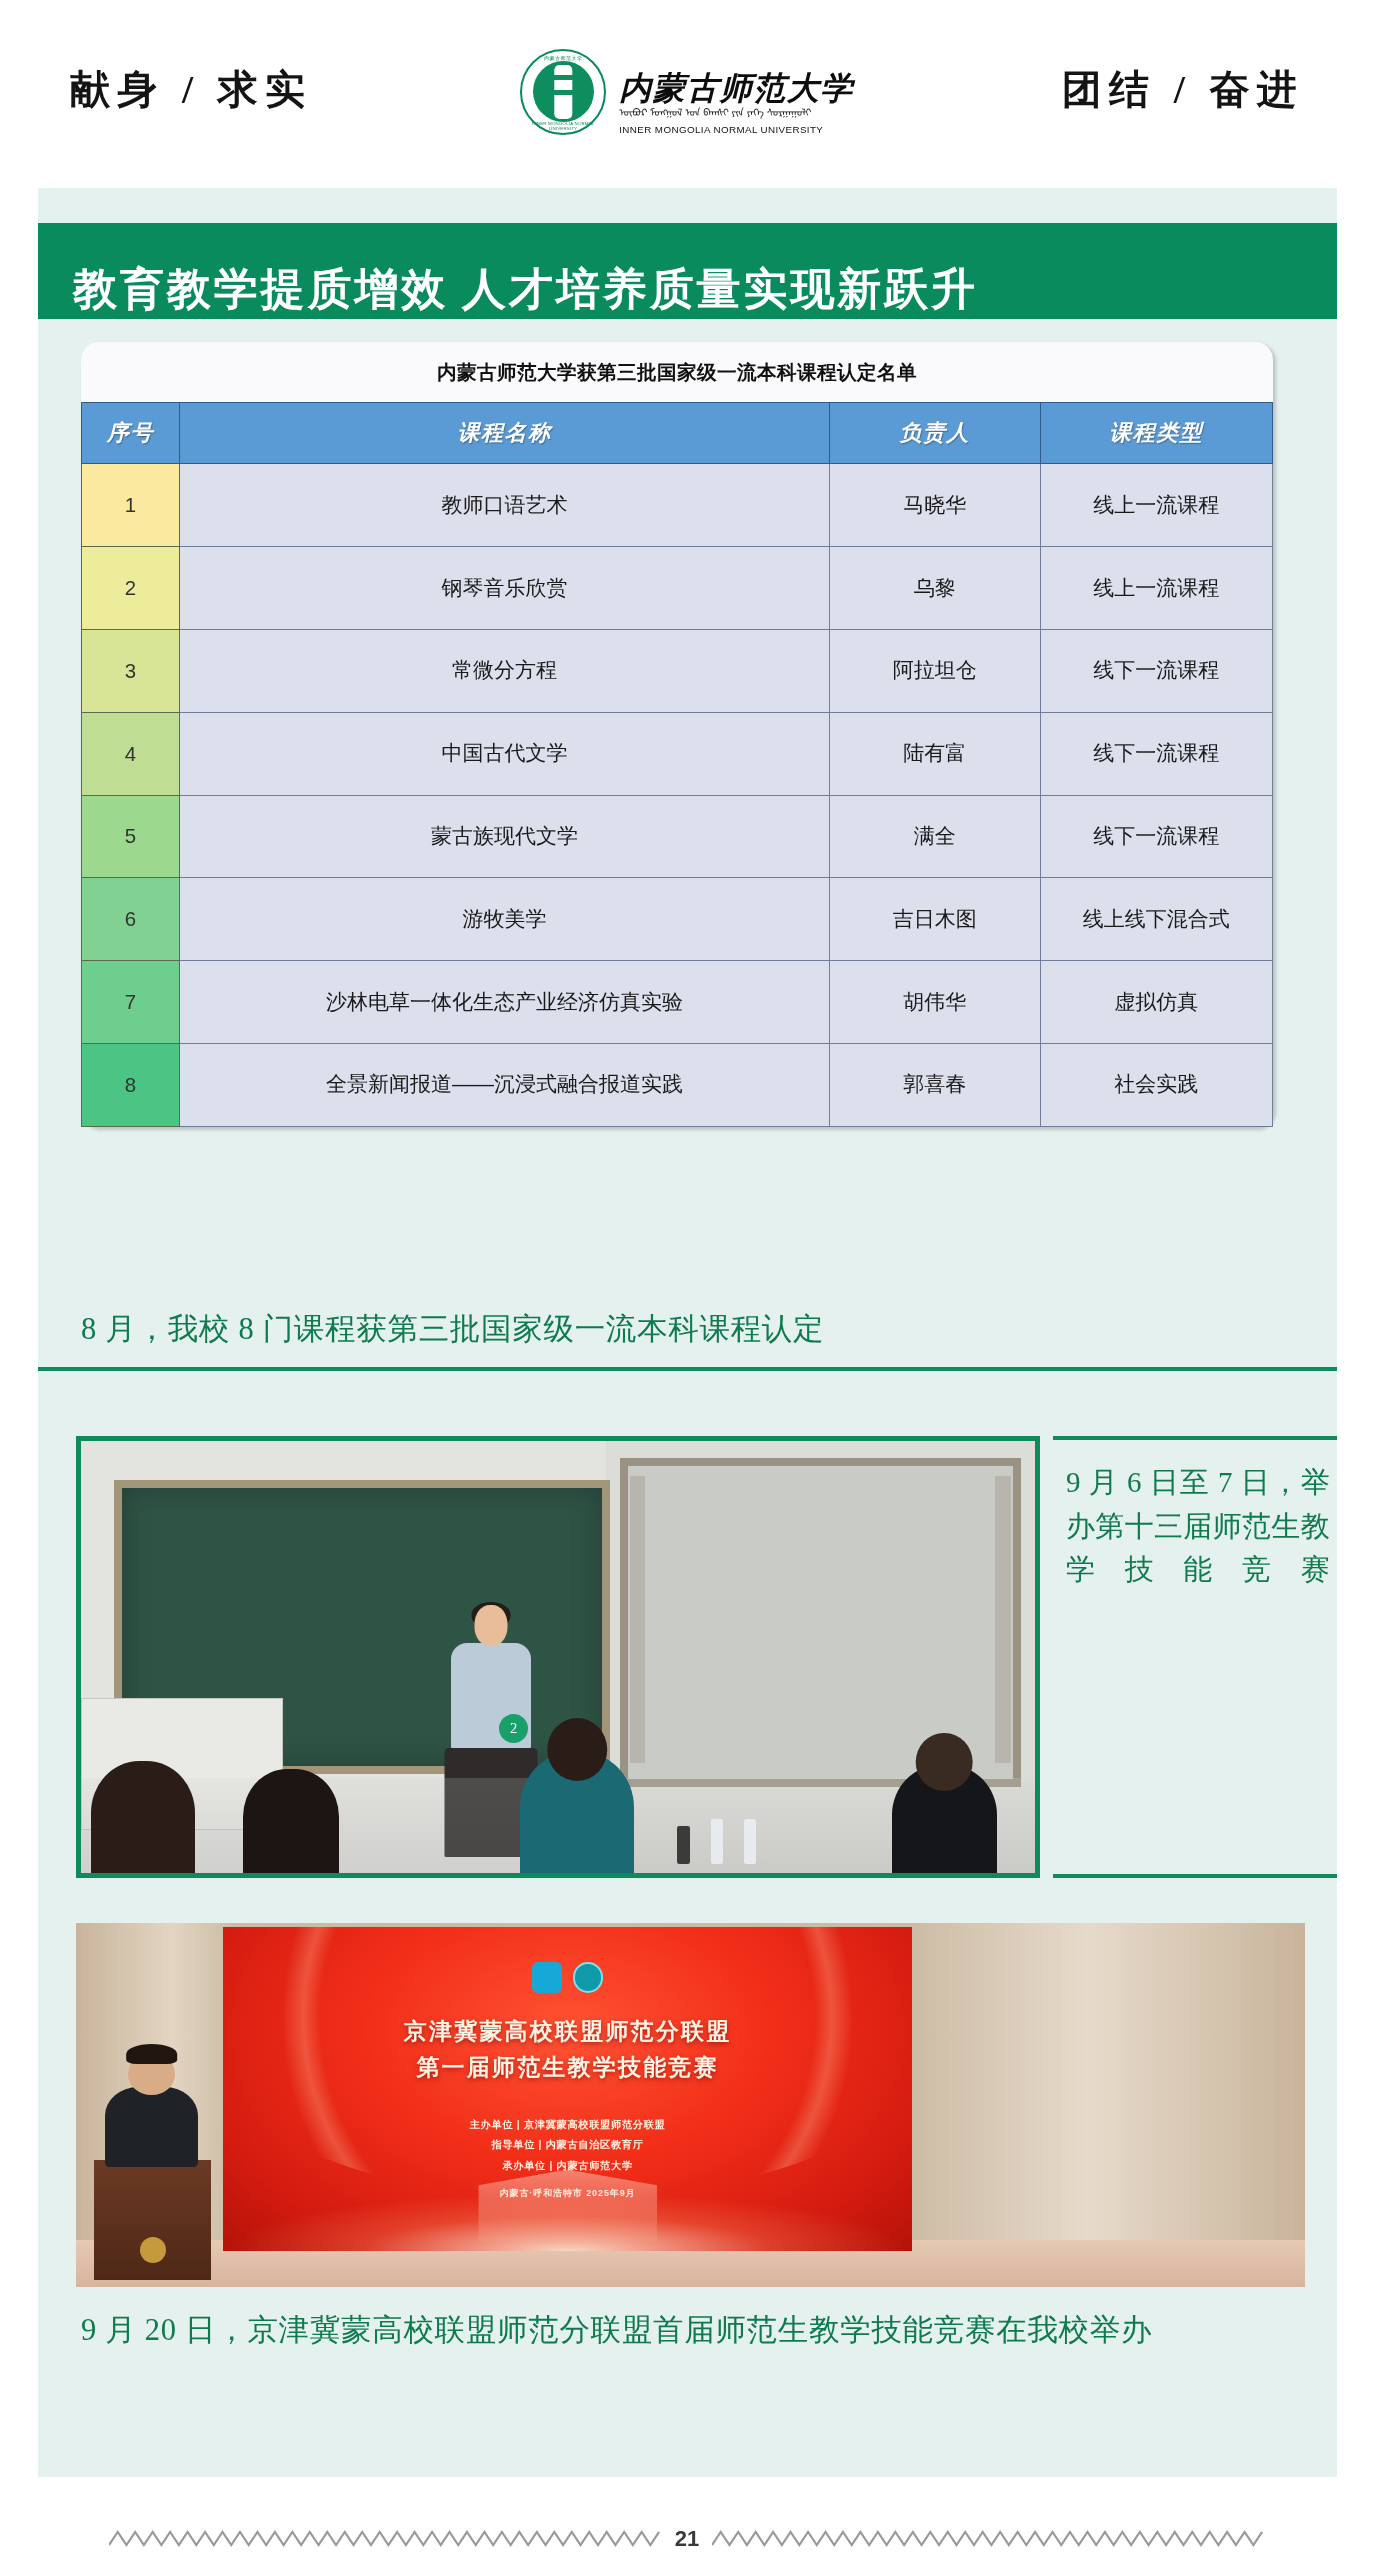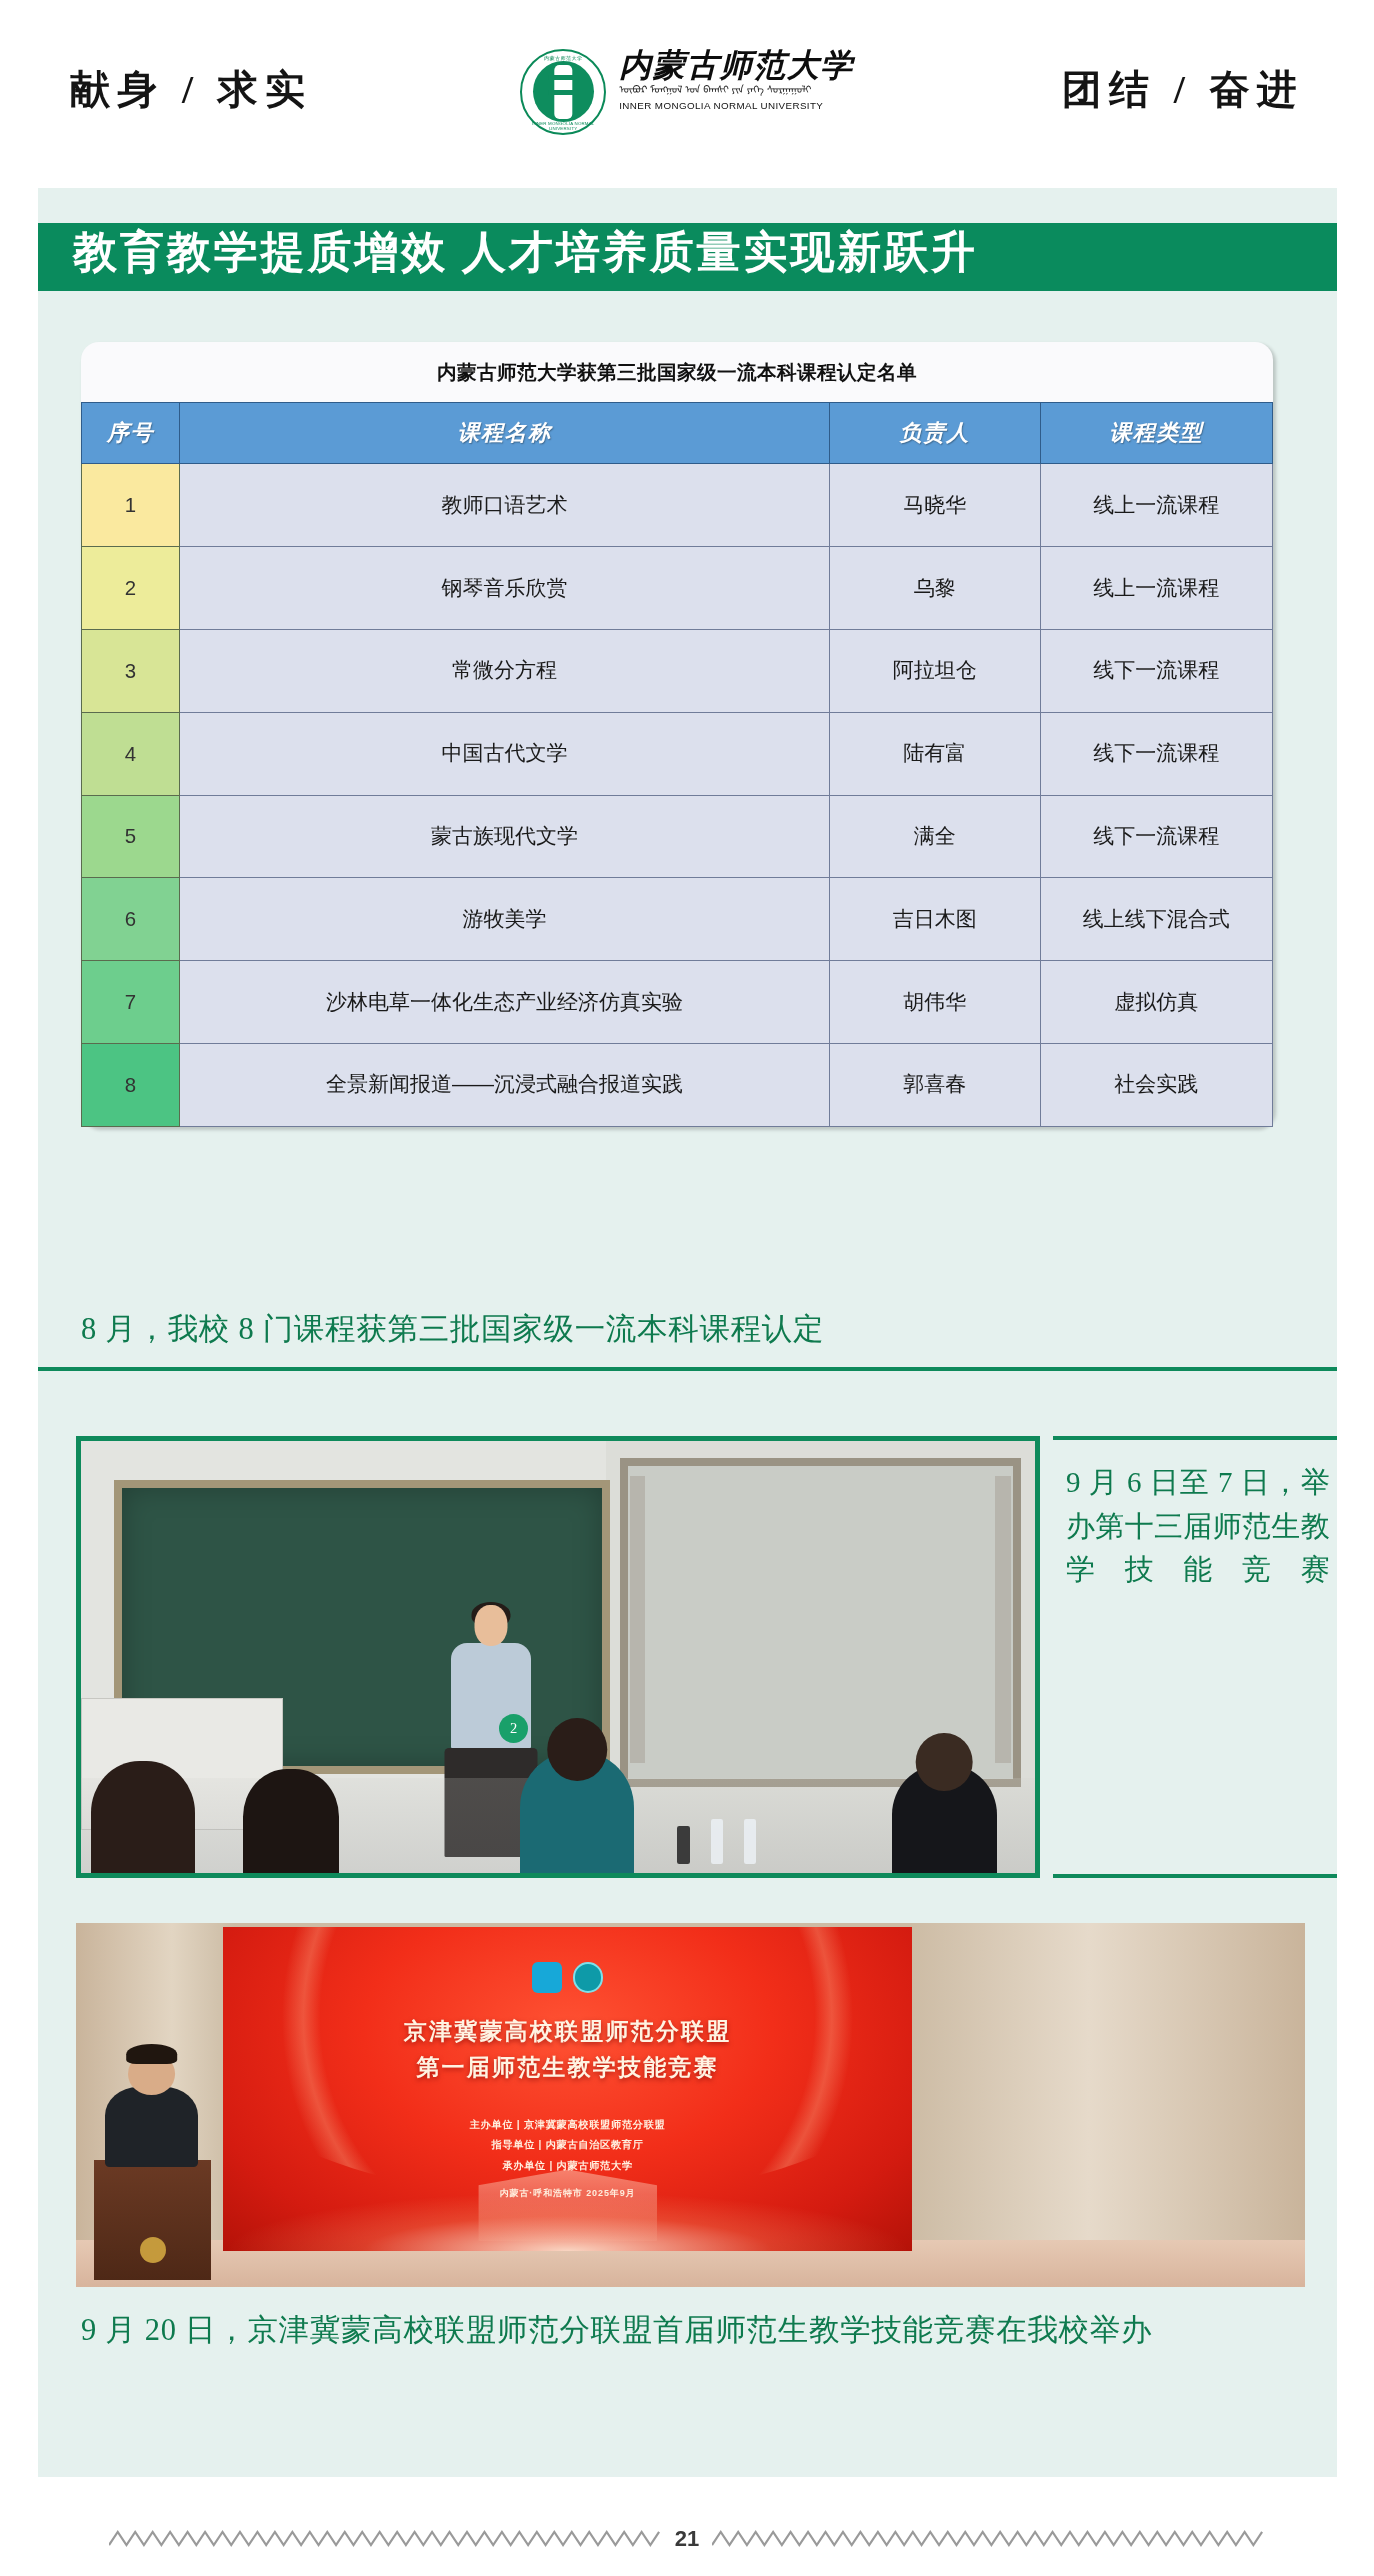--- a/index.html
+++ b/index.html
@@ -19,21 +19,21 @@
     box-sizing:border-box;
     padding:0 70px;
   }
   .motto{
     font-size:40px;font-weight:700;color:#141414;
     letter-spacing:7.3px;white-space:nowrap;
     font-family:"Liberation Serif","DejaVu Serif",serif;
   }
 
   .logo-block{
-    display:flex;align-items:flex-start;gap:13px;margin-top:4.4px;
+    display:flex;align-items:flex-end;gap:13px;margin-top:4.4px;
   }
   .logo-seal{
     width:86px;height:86px;position:relative;flex:0 0 auto;
   }
   .seal-outer{
     position:absolute;inset:0;border-radius:50%;
     border:2.2px solid #0B8A59;box-sizing:border-box;
   }
   .seal-inner{
     position:absolute;left:12.4px;top:12.4px;width:61px;height:61px;
@@ -76,23 +76,23 @@
   }
 
   
   .mint-panel{
     position:absolute;left:38px;top:188px;width:1299px;height:2289px;
     background:#E5F1EE;
   }
 
   
   .title-banner{
-    position:absolute;left:38px;top:223px;width:1299px;height:68px;
+    position:absolute;left:38px;top:223px;width:1299px;height:96px;
     background:#0A8B5D;
-    display:flex;align-items:flex-start;
+    display:flex;align-items:flex-end;
   }
   .title-banner .btxt{
     color:#ffffff;font-size:44px;font-weight:700;letter-spacing:2.9px;
     padding-left:35px;white-space:nowrap;
     font-family:"Liberation Serif","DejaVu Serif",serif;
   }
 
   
   .table-card{
     position:absolute;left:81px;top:342px;width:1192px;

